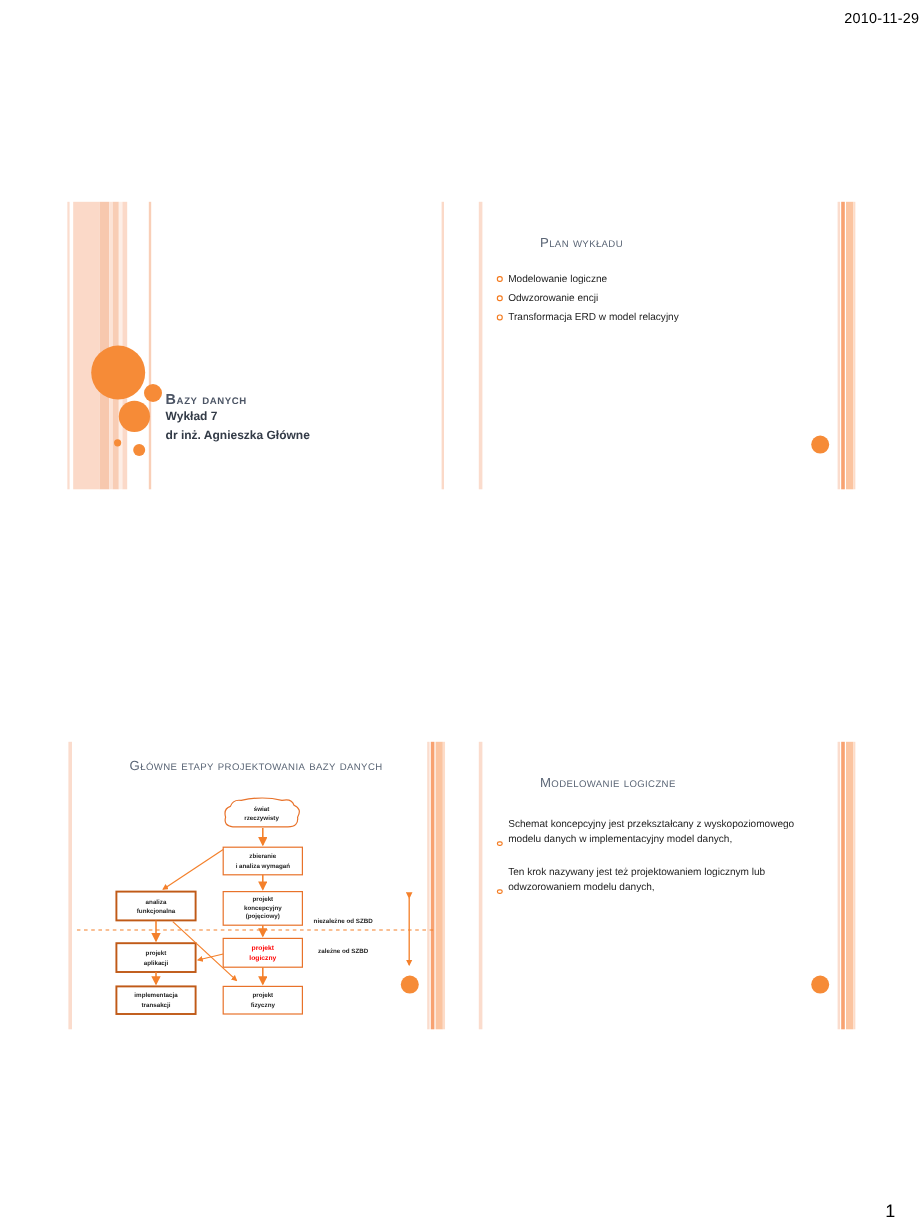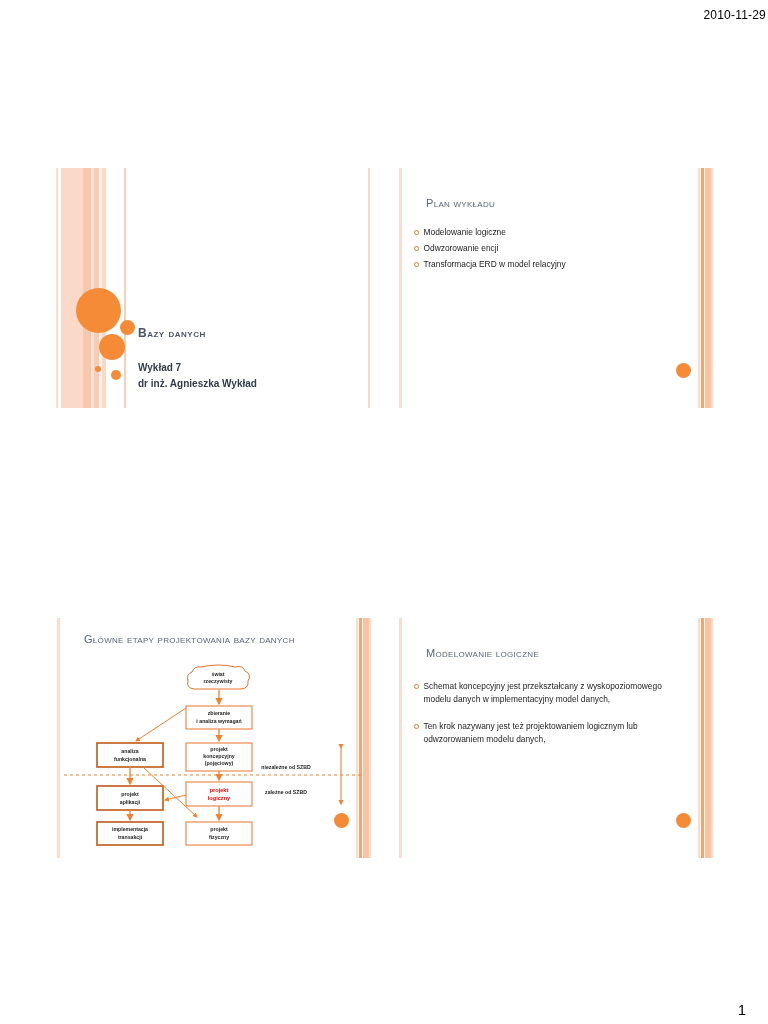--- a/index.html
+++ b/index.html
@@ -81,33 +81,33 @@
     position: absolute;
     left: 82px;
     top: 158px;
   }
   .main-title {
     font-size: 12px;
     color: #4c5565;
     font-weight: bold;
     font-variant: small-caps;
     letter-spacing: 0.5px;
-    margin-bottom: 20px;
+    margin-bottom: 0;
   }
   .sub-line {
     font-size: 10px;
     color: #333b47;
     font-weight: bold;
     line-height: 1.55;
   }
 
   
   .slide-title {
     position: absolute;
-    left: 4px;
+    left: 28px;
     top: 28px;
     right: 34px;
     font-size: 11px;
     color: #5b6676;
     font-variant: small-caps;
     letter-spacing: 0.3px;
     line-height: 1.45;
     padding-left: 24px;
   }
   .slide-3 .slide-title { top: 14px; }
@@ -121,21 +121,21 @@
   .slide-4 .bullets { top: 62px; }
 
   .bullet {
     display: flex;
     align-items: flex-start;
     font-size: 8.4px;
     color: #1d1d1d;
     line-height: 1.5;
   }
   .slide-2 .bullet { margin-bottom: 3.5px; }
-  .slide-4 .bullet { margin-bottom: 15px; }
+  .slide-4 .bullet { margin-bottom: 15px; align-items: flex-end; }
 
   .bullet-marker {
     flex: 0 0 auto;
     width: 4.5px;
     height: 4.5px;
     border: 1.4px solid #f47b20;
     border-radius: 50%;
     margin: 4px 5px 0 0;
     box-sizing: border-box;
   }
@@ -180,21 +180,21 @@
 
   <div class="circle c-big"></div>
   <div class="circle c-mid"></div>
   <div class="circle c-small"></div>
   <div class="circle c-tiny"></div>
   <div class="circle c-tiny2"></div>
 
   <div class="title-block">
     <div class="main-title">Bazy danych</div>
     <div class="sub-line">Wykład 7</div>
-    <div class="sub-line">dr inż. Agnieszka Wykład</div>
+    <div class="sub-line">dr inż. Agnieszka Główne</div>
   </div>
 </div>
 
 <div class="slide slide-2">
   <div class="stripe c-left"></div>
   <div class="stripe c-r1"></div>
   <div class="stripe c-r2"></div>
   <div class="stripe c-r3"></div>
   <div class="stripe c-r4"></div>
 

